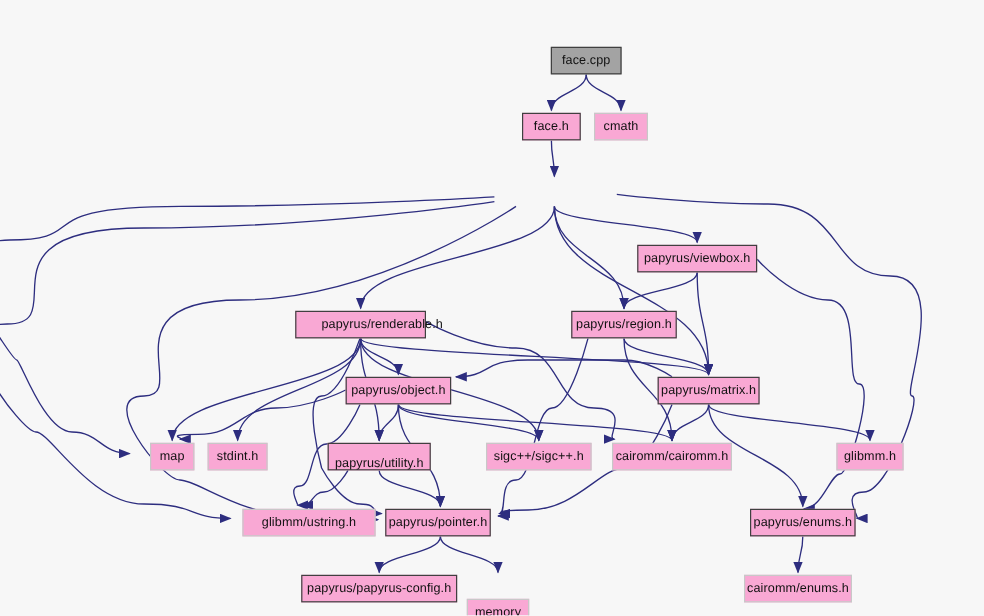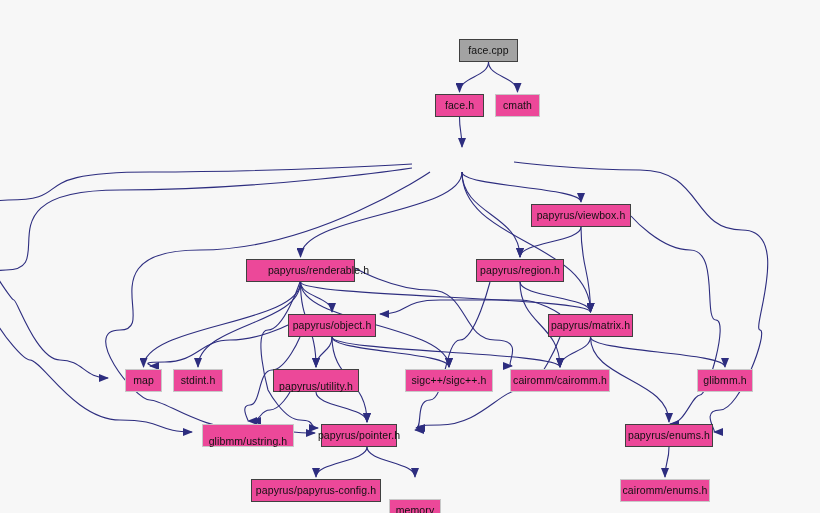--- a/index.html
+++ b/index.html
@@ -33,21 +33,21 @@
   .gnode {
     position: absolute;
     box-sizing: border-box;
     display: flex;
     align-items: center;
     justify-content: center;
     white-space: nowrap;
     font-size: 10.5px;
     line-height: 1;
     color: #111111;
-    background: #ec4899;
+    background: #f9a8d4;
     letter-spacing: 0.1px;
   }
   .gnode.system {
     border: 1px solid #c8c8c8;
   }
   .gnode.project {
     border: 1.6px solid #404040;
   }
   .gnode.current {
     border: 1.6px solid #404040;
@@ -149,24 +149,24 @@
       </div>
       <div class="gnode system" style="left: 405px; top: 369px; width: 88px; height: 23px;">
         <span class="nlabel">sigc++/sigc++.h</span>
       </div>
       <div class="gnode system" style="left: 510px; top: 369px; width: 100px; height: 23px;">
         <span class="nlabel">cairomm/cairomm.h</span>
       </div>
       <div class="gnode system" style="left: 697px; top: 369px; width: 56px; height: 23px;">
         <span class="nlabel">glibmm.h</span>
       </div>
-      <div class="gnode system" style="left: 202px; top: 424px; width: 92px; height: 23px; align-items: flex-end;">
+      <div class="gnode system" style="left: 202px; top: 424px; width: 111px; height: 23px;">
         <span class="nlabel">glibmm/ustring.h</span>
       </div>
-      <div class="gnode project" style="left: 321px; top: 424px; width: 76px; height: 23px;">
+      <div class="gnode project" style="left: 321px; top: 424px; width: 88px; height: 23px;">
         <span class="nlabel">papyrus/pointer.h</span>
       </div>
       <div class="gnode project" style="left: 625px; top: 424px; width: 88px; height: 23px;">
         <span class="nlabel">papyrus/enums.h</span>
       </div>
       <div class="gnode project" style="left: 251px; top: 479px; width: 130px; height: 23px;">
         <span class="nlabel">papyrus/papyrus-config.h</span>
       </div>
       <div class="gnode system" style="left: 389px; top: 479px; width: 52px; height: 23px; margin-top: 20px;">
         <span class="nlabel">memory</span>

